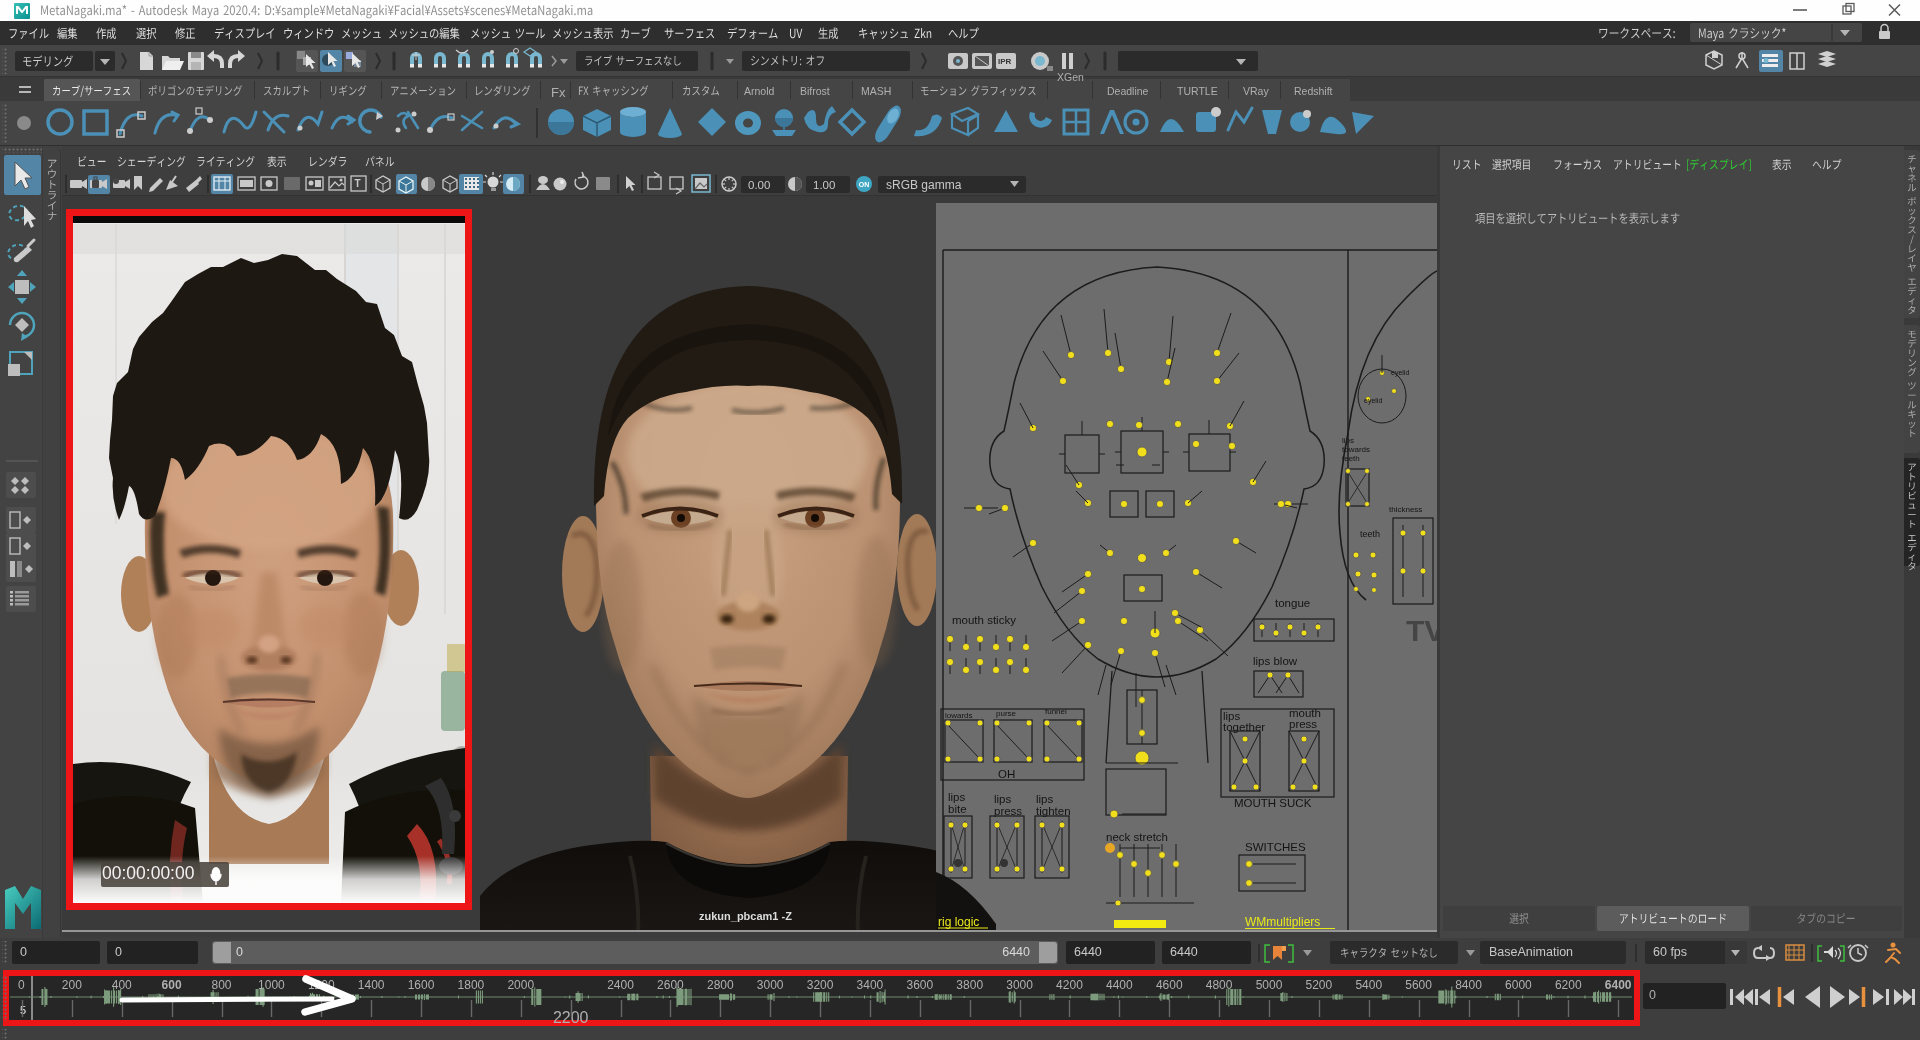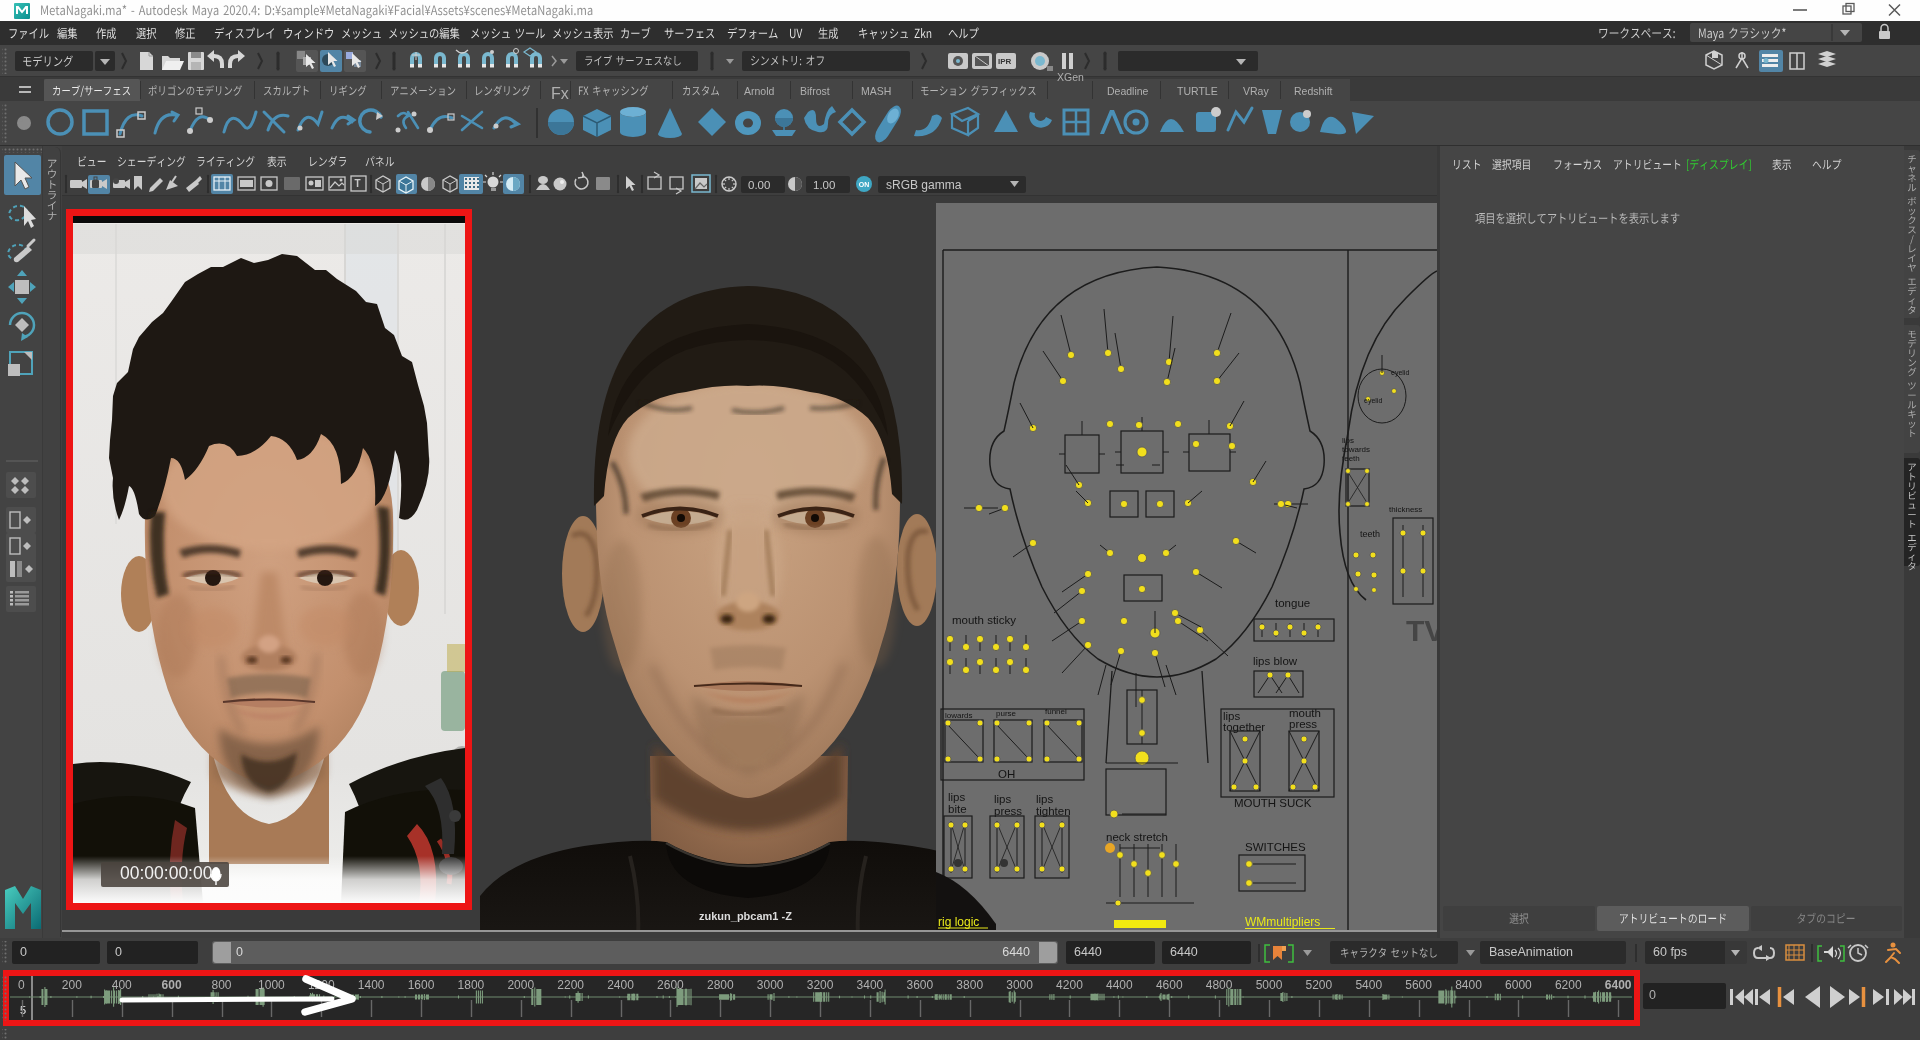--- a/index.html
+++ b/index.html
@@ -13,21 +13,21 @@
 <div style="position:absolute;left:62px;top:173px;width:1375px;height:23px;background:#3e3e3e;border-bottom:1px solid #333"></div>
 <div style="position:absolute;left:1437px;top:146px;width:3px;height:792px;background:#393939"></div>
 <div style="position:absolute;left:1440px;top:146px;width:464px;height:792px;background:#454545"></div>
 <div style="position:absolute;left:1904px;top:146px;width:16px;height:792px;background:#3a3a3a"></div>
 <div style="position:absolute;left:0px;top:938px;width:1920px;height:30px;background:#3e3e3e"></div>
 <div style="position:absolute;left:0px;top:968px;width:1920px;height:60px;background:#3e3e3e"></div>
 <div style="position:absolute;left:0px;top:1028px;width:1920px;height:12px;background:#3e3e3e"></div>
 <div style="position:absolute;left:0px;top:77px;width:1920px;height:24px;background:#3a3a3a"></div>
 <div style="position:absolute;left:44px;top:79px;width:1306px;height:22px;background:#454545"></div>
 <div style="position:absolute;left:44px;top:79px;width:96px;height:22px;background:#555555;border-radius:2px 2px 0 0"></div>
-<div style="position:absolute;left:551px;top:86px;font-family:'Liberation Sans',sans-serif;font-size:16px;color:#b0b0b0;font-weight:normal;white-space:nowrap;line-height:1">Fx</div>
+<div style="position:absolute;left:551px;top:86px;font-family:'Liberation Sans',sans-serif;font-size:13px;color:#b0b0b0;font-weight:normal;white-space:nowrap;line-height:1">Fx</div>
 <div style="position:absolute;left:744px;top:86px;font-family:'Liberation Sans',sans-serif;font-size:10.5px;color:#b0b0b0;font-weight:normal;white-space:nowrap;line-height:1">Arnold</div>
 <div style="position:absolute;left:800px;top:86px;font-family:'Liberation Sans',sans-serif;font-size:10.5px;color:#b0b0b0;font-weight:normal;white-space:nowrap;line-height:1">Bifrost</div>
 <div style="position:absolute;left:861px;top:86px;font-family:'Liberation Sans',sans-serif;font-size:10.5px;color:#b0b0b0;font-weight:normal;white-space:nowrap;line-height:1">MASH</div>
 <div style="position:absolute;left:1057px;top:72px;font-family:'Liberation Sans',sans-serif;font-size:10.5px;color:#b0b0b0;font-weight:normal;white-space:nowrap;line-height:1">XGen</div>
 <div style="position:absolute;left:1107px;top:86px;font-family:'Liberation Sans',sans-serif;font-size:10.5px;color:#b0b0b0;font-weight:normal;white-space:nowrap;line-height:1">Deadline</div>
 <div style="position:absolute;left:1177px;top:86px;font-family:'Liberation Sans',sans-serif;font-size:10.5px;color:#b0b0b0;font-weight:normal;white-space:nowrap;line-height:1">TURTLE</div>
 <div style="position:absolute;left:1243px;top:86px;font-family:'Liberation Sans',sans-serif;font-size:10.5px;color:#b0b0b0;font-weight:normal;white-space:nowrap;line-height:1">VRay</div>
 <div style="position:absolute;left:1294px;top:86px;font-family:'Liberation Sans',sans-serif;font-size:10.5px;color:#b0b0b0;font-weight:normal;white-space:nowrap;line-height:1">Redshift</div>
 <div style="position:absolute;left:12px;top:515px;font-family:'Liberation Sans',sans-serif;font-size:9px;color:#bdbdbd;font-weight:normal;white-space:nowrap;line-height:1">+</div>
 <div style="position:absolute;left:12px;top:541px;font-family:'Liberation Sans',sans-serif;font-size:9px;color:#bdbdbd;font-weight:normal;white-space:nowrap;line-height:1">+</div>
@@ -63,21 +63,21 @@
 <div style="position:absolute;left:71.88px;top:979px;font-family:'Liberation Sans',sans-serif;font-size:12px;color:#b0b0b0;font-weight:normal;white-space:nowrap;transform:translateX(-50%);line-height:1">200</div>
 <div style="position:absolute;left:121.76px;top:979px;font-family:'Liberation Sans',sans-serif;font-size:12px;color:#b0b0b0;font-weight:normal;white-space:nowrap;transform:translateX(-50%);line-height:1">400</div>
 <div style="position:absolute;left:171.64000000000001px;top:979px;font-family:'Liberation Sans',sans-serif;font-size:12px;color:#b0b0b0;font-weight:bold;white-space:nowrap;transform:translateX(-50%);line-height:1">600</div>
 <div style="position:absolute;left:221.52px;top:979px;font-family:'Liberation Sans',sans-serif;font-size:12px;color:#b0b0b0;font-weight:normal;white-space:nowrap;transform:translateX(-50%);line-height:1">800</div>
 <div style="position:absolute;left:271.4px;top:979px;font-family:'Liberation Sans',sans-serif;font-size:12px;color:#b0b0b0;font-weight:normal;white-space:nowrap;transform:translateX(-50%);line-height:1">1000</div>
 <div style="position:absolute;left:321.28000000000003px;top:979px;font-family:'Liberation Sans',sans-serif;font-size:12px;color:#b0b0b0;font-weight:normal;white-space:nowrap;transform:translateX(-50%);line-height:1">1200</div>
 <div style="position:absolute;left:371.16px;top:979px;font-family:'Liberation Sans',sans-serif;font-size:12px;color:#b0b0b0;font-weight:normal;white-space:nowrap;transform:translateX(-50%);line-height:1">1400</div>
 <div style="position:absolute;left:421.04px;top:979px;font-family:'Liberation Sans',sans-serif;font-size:12px;color:#b0b0b0;font-weight:normal;white-space:nowrap;transform:translateX(-50%);line-height:1">1600</div>
 <div style="position:absolute;left:470.92px;top:979px;font-family:'Liberation Sans',sans-serif;font-size:12px;color:#b0b0b0;font-weight:normal;white-space:nowrap;transform:translateX(-50%);line-height:1">1800</div>
 <div style="position:absolute;left:520.8px;top:979px;font-family:'Liberation Sans',sans-serif;font-size:12px;color:#b0b0b0;font-weight:normal;white-space:nowrap;transform:translateX(-50%);line-height:1">2000</div>
-<div style="position:absolute;left:570.6800000000001px;top:979px;font-family:'Liberation Sans',sans-serif;font-size:12px;color:#b0b0b0;font-weight:normal;white-space:nowrap;transform:translateX(-50%);line-height:1">2200</div>
+<div style="position:absolute;left:570.6800000000001px;top:1010px;font-family:'Liberation Sans',sans-serif;font-size:16px;color:#b0b0b0;font-weight:normal;white-space:nowrap;transform:translateX(-50%);line-height:1">2200</div>
 <div style="position:absolute;left:620.5600000000001px;top:979px;font-family:'Liberation Sans',sans-serif;font-size:12px;color:#b0b0b0;font-weight:normal;white-space:nowrap;transform:translateX(-50%);line-height:1">2400</div>
 <div style="position:absolute;left:670.44px;top:979px;font-family:'Liberation Sans',sans-serif;font-size:12px;color:#b0b0b0;font-weight:normal;white-space:nowrap;transform:translateX(-50%);line-height:1">2600</div>
 <div style="position:absolute;left:720.32px;top:979px;font-family:'Liberation Sans',sans-serif;font-size:12px;color:#b0b0b0;font-weight:normal;white-space:nowrap;transform:translateX(-50%);line-height:1">2800</div>
 <div style="position:absolute;left:770.2px;top:979px;font-family:'Liberation Sans',sans-serif;font-size:12px;color:#b0b0b0;font-weight:normal;white-space:nowrap;transform:translateX(-50%);line-height:1">3000</div>
 <div style="position:absolute;left:820.08px;top:979px;font-family:'Liberation Sans',sans-serif;font-size:12px;color:#b0b0b0;font-weight:normal;white-space:nowrap;transform:translateX(-50%);line-height:1">3200</div>
 <div style="position:absolute;left:869.96px;top:979px;font-family:'Liberation Sans',sans-serif;font-size:12px;color:#b0b0b0;font-weight:normal;white-space:nowrap;transform:translateX(-50%);line-height:1">3400</div>
 <div style="position:absolute;left:919.84px;top:979px;font-family:'Liberation Sans',sans-serif;font-size:12px;color:#b0b0b0;font-weight:normal;white-space:nowrap;transform:translateX(-50%);line-height:1">3600</div>
 <div style="position:absolute;left:969.72px;top:979px;font-family:'Liberation Sans',sans-serif;font-size:12px;color:#b0b0b0;font-weight:normal;white-space:nowrap;transform:translateX(-50%);line-height:1">3800</div>
 <div style="position:absolute;left:1019.6px;top:979px;font-family:'Liberation Sans',sans-serif;font-size:12px;color:#b0b0b0;font-weight:normal;white-space:nowrap;transform:translateX(-50%);line-height:1">3000</div>
 <div style="position:absolute;left:1069.48px;top:979px;font-family:'Liberation Sans',sans-serif;font-size:12px;color:#b0b0b0;font-weight:normal;white-space:nowrap;transform:translateX(-50%);line-height:1">4200</div>
@@ -174,21 +174,21 @@
     <path d="M392 574 Q324 570 272 596 L268 687 L392 687 Z" fill="#121008"></path>
     <path d="M344 608 Q368 632 362 687 L346 687 Q352 646 334 620 Z" fill="#b8352c" opacity="0.9"></path>
     <path d="M366 624 Q380 644 376 668" stroke="#a83028" stroke-width="5" fill="none" opacity="0.9"></path>
     <path d="M102 604 Q94 642 98 687 L110 687 Q106 644 114 612 Z" fill="#96302a" opacity="0.7"></path>
     <path d="M352 570 Q372 590 369 638 L381 638 Q386 586 368 562 Z" fill="#2e2e2e"></path>
     <ellipse cx="378" cy="650" rx="12" ry="9" fill="#333"></ellipse>
     <circle cx="382" cy="600" r="6" fill="#3a3a3a"></circle>
     <rect x="0" y="640" width="392" height="47" fill="url(#pwhite)"></rect>
     <rect x="28" y="646" width="128" height="25" rx="2" fill="#4a433d" opacity="0.88"></rect>
   </svg>
-<div style="position:absolute;left:120px;top:865px;font-family:'Liberation Sans',sans-serif;font-size:17.5px;color:#f2f2f2;font-weight:normal;white-space:nowrap;line-height:1">00:00:00:00</div>
+<div style="position:absolute;left:102px;top:865px;font-family:'Liberation Sans',sans-serif;font-size:17.5px;color:#f2f2f2;font-weight:normal;white-space:nowrap;line-height:1">00:00:00:00</div>
 <svg style="position:absolute;left:480px;top:196px" width="520" height="742" viewBox="0 0 520 742">
     <defs>
       <radialGradient id="hskin" cx="0.5" cy="0.4" r="0.75">
         <stop offset="0" stop-color="#c9a382"></stop>
         <stop offset="0.55" stop-color="#bb9272"></stop>
         <stop offset="0.85" stop-color="#9a7456"></stop>
         <stop offset="1" stop-color="#7e5a41"></stop>
       </radialGradient>
       <radialGradient id="hneck" cx="0.5" cy="0.35" r="0.85">
         <stop offset="0" stop-color="#a07555"></stop>

